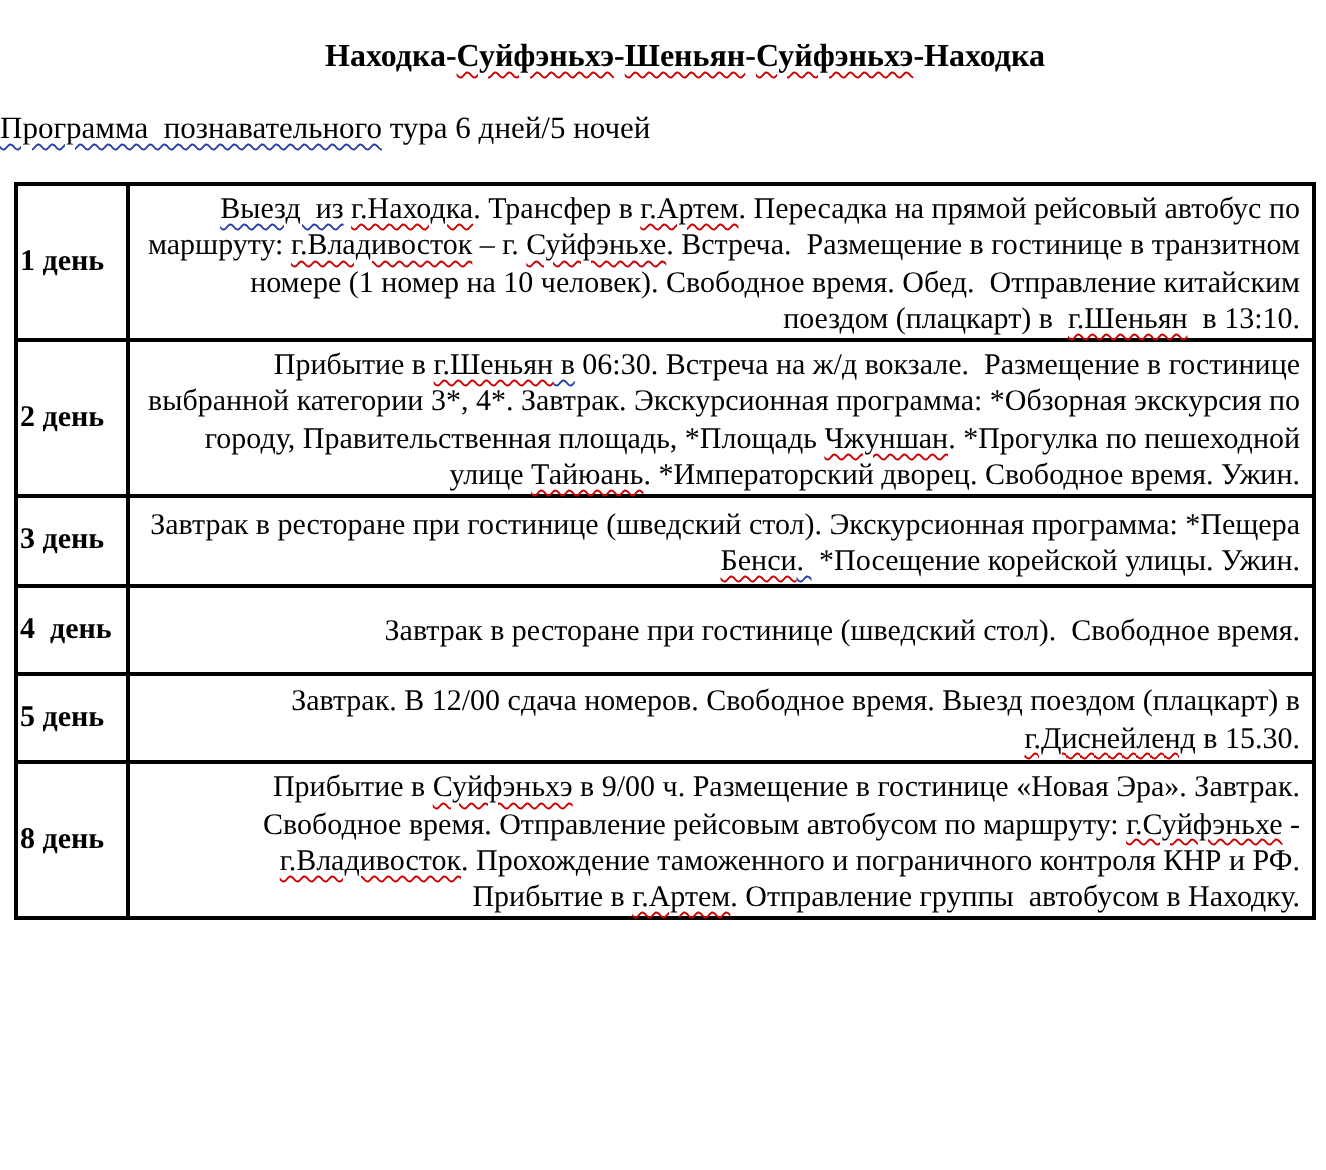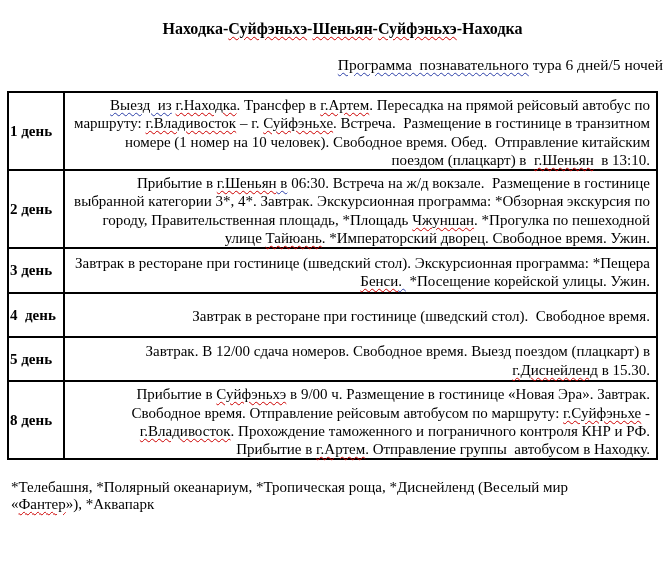--- a/index.html
+++ b/index.html
@@ -14,21 +14,21 @@
     width:663px;height:585px;overflow:hidden;
     font-family:"Liberation Serif","DejaVu Serif",serif;
     color:var(--text);
   }
   .page{position:relative;width:663px;height:585px;}
   .title{
     margin-top:20px;text-align:center;font-size:16px;font-weight:bold;
     white-space:pre-wrap;letter-spacing:0px;padding-left:22px;
   }
   .subtitle{
-    margin-top:18px;text-align:right;font-size:15.5px;white-space:pre-wrap;
+    margin-top:18px;text-align:left;font-size:15.5px;white-space:pre-wrap;
   }
   table.program{
     border-collapse:collapse;table-layout:fixed;
     margin:17px 0 0 7px;width:651px;
   }
   table.program td{
     border:2px solid var(--border);
     font-size:15px;line-height:1.22;
   }
   td.day{
@@ -88,15 +88,14 @@
           <td class="desc"><span>Завтрак. В 12/00 сдача номеров. Свободное время. Выезд поездом (плацкарт) в </span><span class="sp-red">г.Диснейленд</span><span> в 15.30.</span></td>
         </tr>
         <tr>
           <td class="day">8 день</td>
           <td class="desc"><span>Прибытие в </span><span class="sp-red">Суйфэньхэ</span><span> в 9/00 ч. Размещение в гостинице «Новая Эра». Завтрак. Свободное время. Отправление рейсовым автобусом по маршруту: </span><span class="sp-red">г.Суйфэньхе</span><span> - </span><span class="sp-red">г.Владивосток</span><span>. Прохождение таможенного и пограничного контроля КНР и РФ. Прибытие в </span><span class="sp-red">г.Артем</span><span>. Отправление группы  автобусом в Находку.</span></td>
         </tr>
       </tbody>
   </table>
 
 
-  <div class="excursions"><span>*Телебашня, *Полярный океанариум, *Тропическая роща, *Диснейленд (Веселый мир «</span><span class="sp-red">Фантер</span><span>»), *Аквапарк</span></div>
 
 </div>
 
 </body></html>

